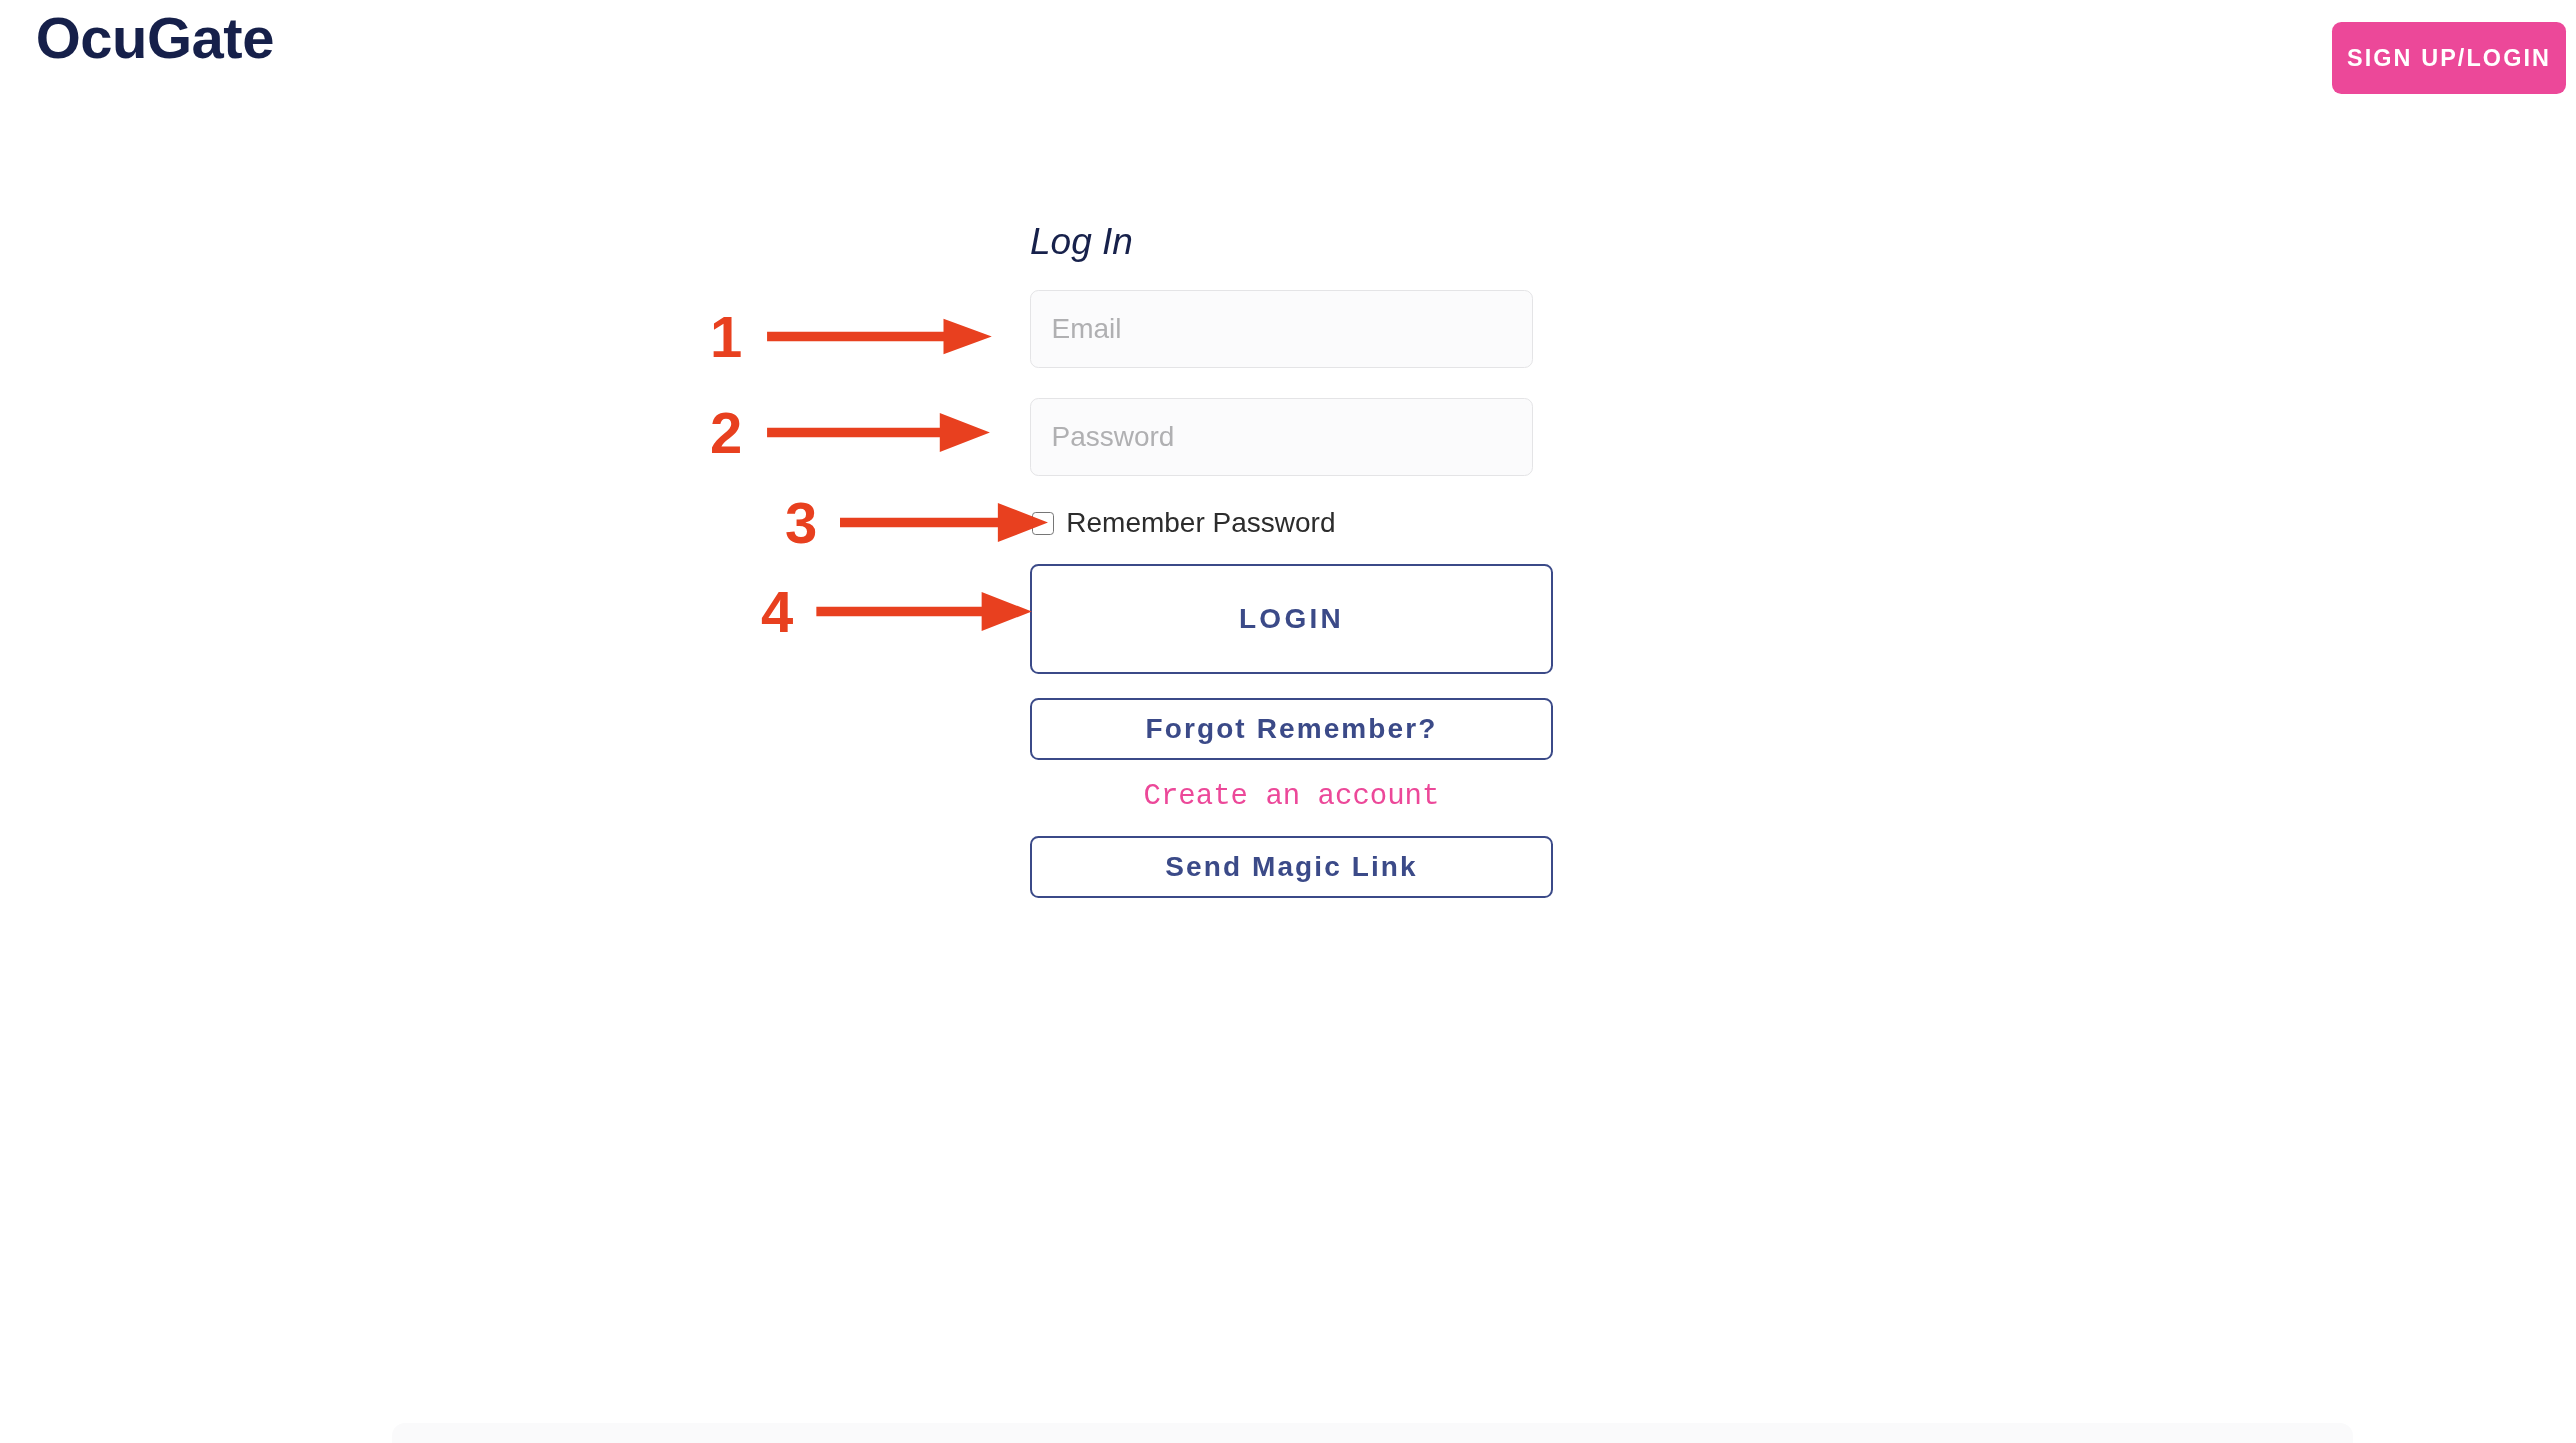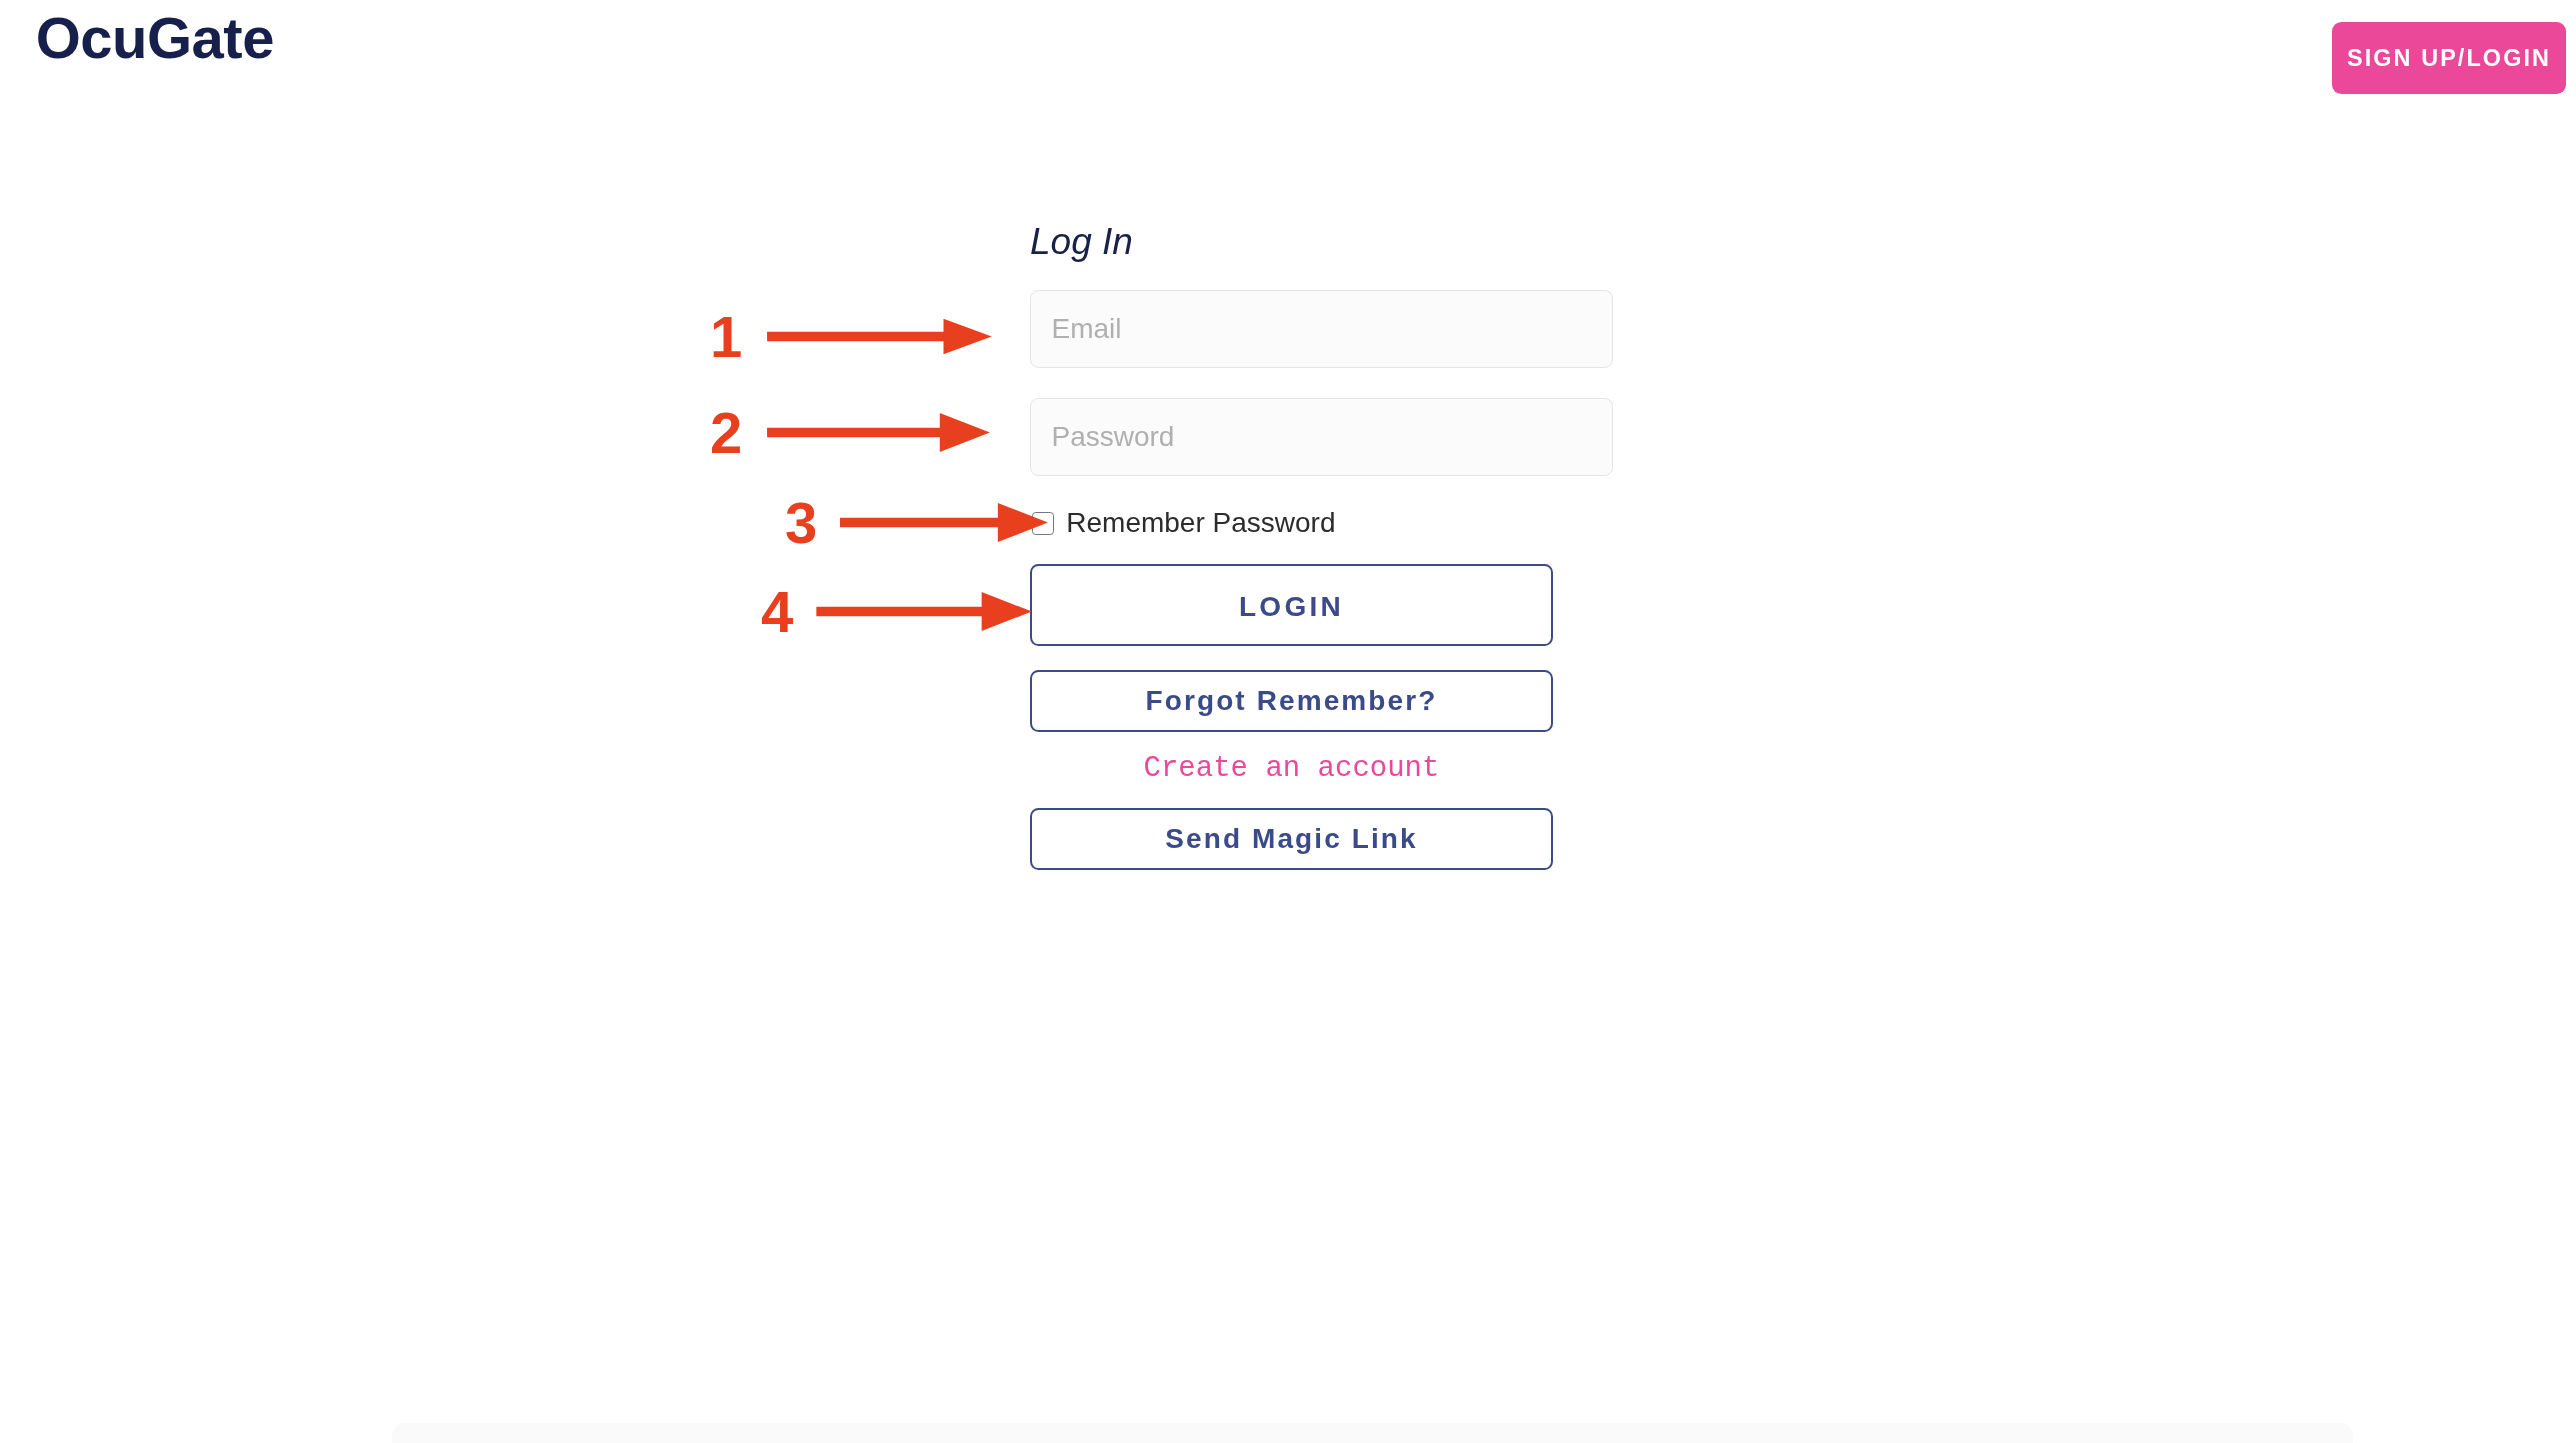--- a/index.html
+++ b/index.html
@@ -71,21 +71,21 @@
     font-weight: 400;
     color: #17214b;
     margin: 0 0 26px 0;
     line-height: 1.2;
     letter-spacing: 0px;
     font-style: italic;
   }
   .text-field {
     display: block;
     box-sizing: border-box;
-    width: 583px;
+    width: 503px;
     height: 78px;
     border: 1.9px solid #e4e4e6;
     border-radius: 8.4px;
     background: #fbfbfc;
     font-family: "Liberation Sans", sans-serif;
     font-size: 28px;
     color: #3c3c3c;
     padding: 0 20.5px;
     outline: none;
     margin-bottom: 30px;
@@ -129,21 +129,21 @@
     border: 2.8px solid #3b4a88;
     border-radius: 8.4px;
     color: #3b4a88;
     font-family: "Liberation Sans", sans-serif;
     font-weight: 700;
     text-align: center;
     cursor: pointer;
     white-space: nowrap;
   }
   .login-button {
-    height: 82px;
+    height: 110px;
     font-size: 28px;
     letter-spacing: 3.3px;
     line-height: 80px;
     margin-bottom: 23.4px;
   }
   .forgot-button {
     height: 62px;
     font-size: 28px;
     letter-spacing: 2.1px;
     line-height: 56px;

